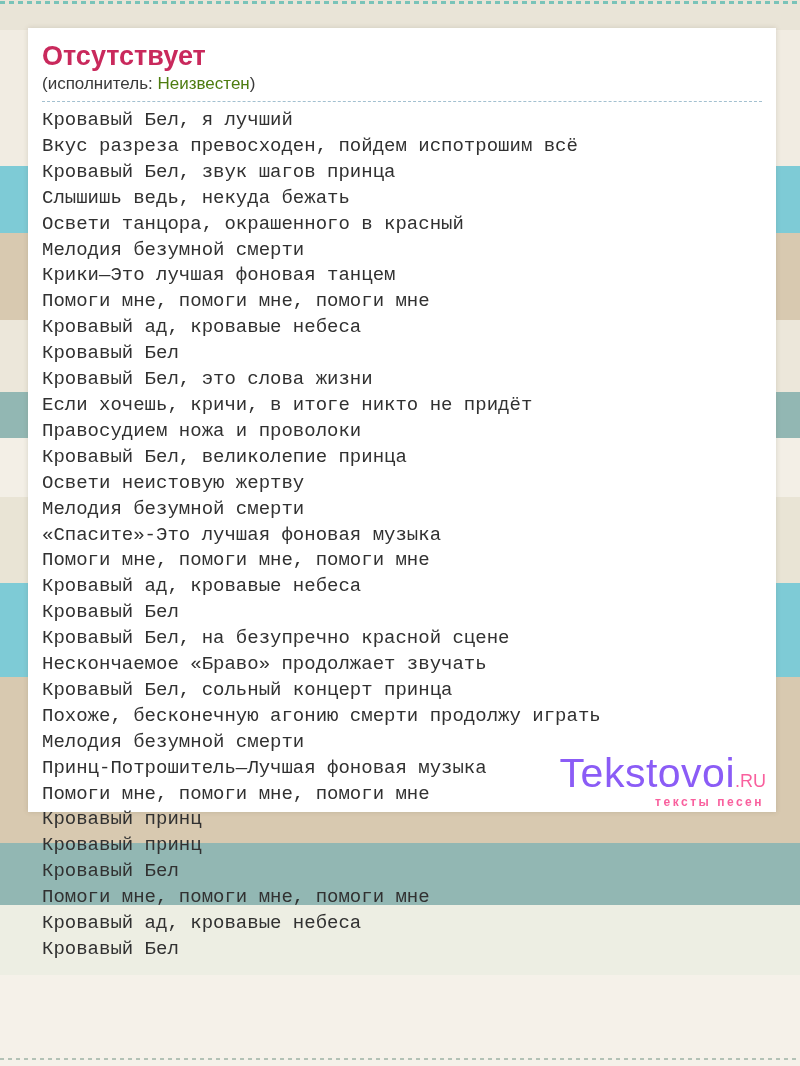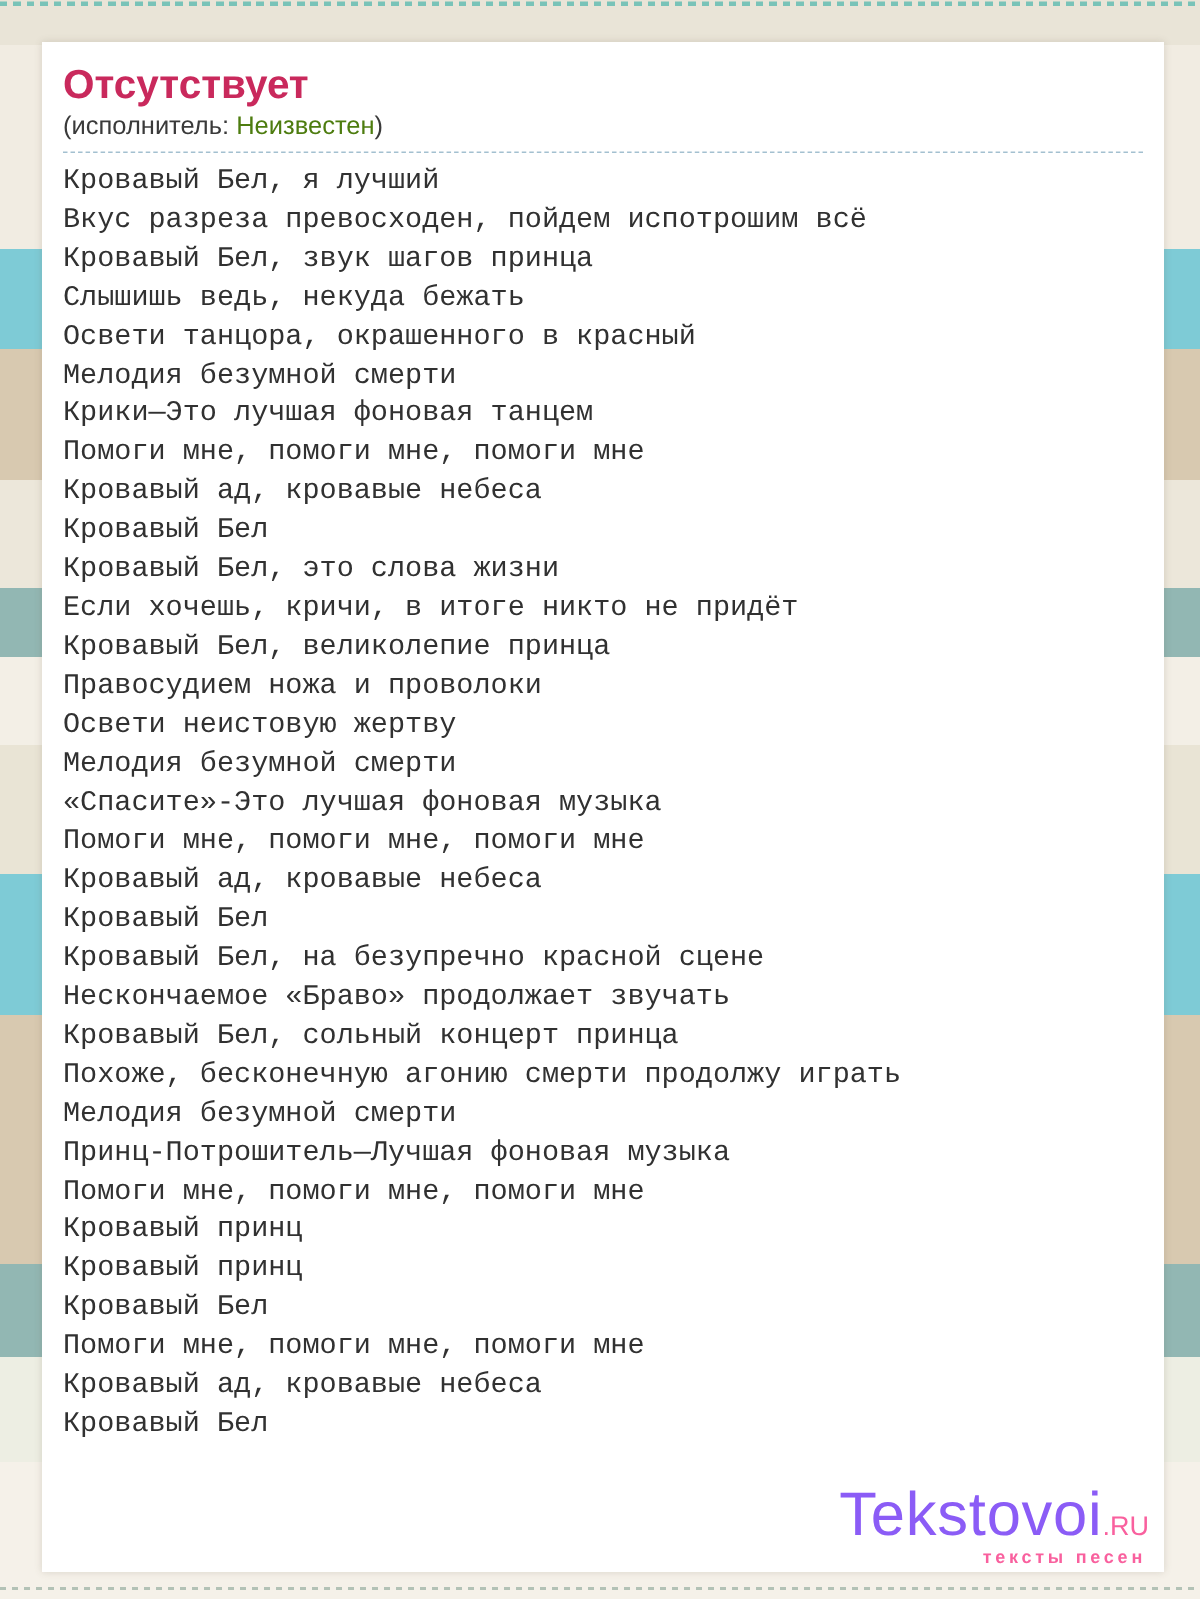--- a/index.html
+++ b/index.html
@@ -36,21 +36,21 @@
   }
   .stitch-bottom {
     position: absolute;
     left: 0; top: 1058px;
     width: 100%; height: 2px;
     background: repeating-linear-gradient(90deg, #b3c2b6 0 4px, transparent 4px 8px);
   }
   .card {
     position: absolute;
     left: 28px; top: 28px;
-    width: 748px; height: 1020px;
+    width: 748px; height: 784px;
     background: #ffffff;
     box-shadow: 0 0 5px rgba(90,80,60,0.18);
   }
   .inner {
     padding: 13px 14px 0 14px;
   }
   .page-title {
     margin: 0;
     font-size: 27px;
     line-height: 30px;
@@ -128,22 +128,22 @@
         <div class="lyric-line">Кровавый Бел, звук шагов принца</div>
         <div class="lyric-line">Слышишь ведь, некуда бежать</div>
         <div class="lyric-line">Освети танцора, окрашенного в красный</div>
         <div class="lyric-line">Мелодия безумной смерти</div>
         <div class="lyric-line">Крики—Это лучшая фоновая танцем</div>
         <div class="lyric-line">Помоги мне, помоги мне, помоги мне</div>
         <div class="lyric-line">Кровавый ад, кровавые небеса</div>
         <div class="lyric-line">Кровавый Бел</div>
         <div class="lyric-line">Кровавый Бел, это слова жизни</div>
         <div class="lyric-line">Если хочешь, кричи, в итоге никто не придёт</div>
+        <div class="lyric-line">Правосудием ножа и проволоки</div>
         <div class="lyric-line">Кровавый Бел, великолепие принца</div>
-        <div class="lyric-line">Правосудием ножа и проволоки</div>
         <div class="lyric-line">Освети неистовую жертву</div>
         <div class="lyric-line">Мелодия безумной смерти</div>
         <div class="lyric-line">«Спасите»-Это лучшая фоновая музыка</div>
         <div class="lyric-line">Помоги мне, помоги мне, помоги мне</div>
         <div class="lyric-line">Кровавый ад, кровавые небеса</div>
         <div class="lyric-line">Кровавый Бел</div>
         <div class="lyric-line">Кровавый Бел, на безупречно красной сцене</div>
         <div class="lyric-line">Нескончаемое «Браво» продолжает звучать</div>
         <div class="lyric-line">Кровавый Бел, сольный концерт принца</div>
         <div class="lyric-line">Похоже, бесконечную агонию смерти продолжу играть</div>

